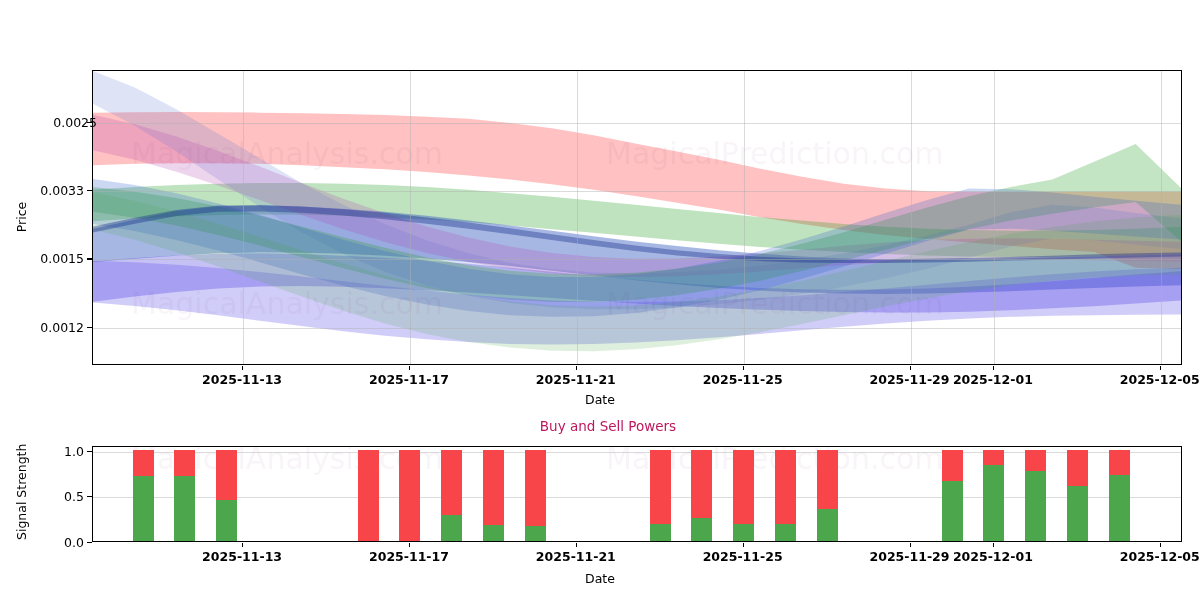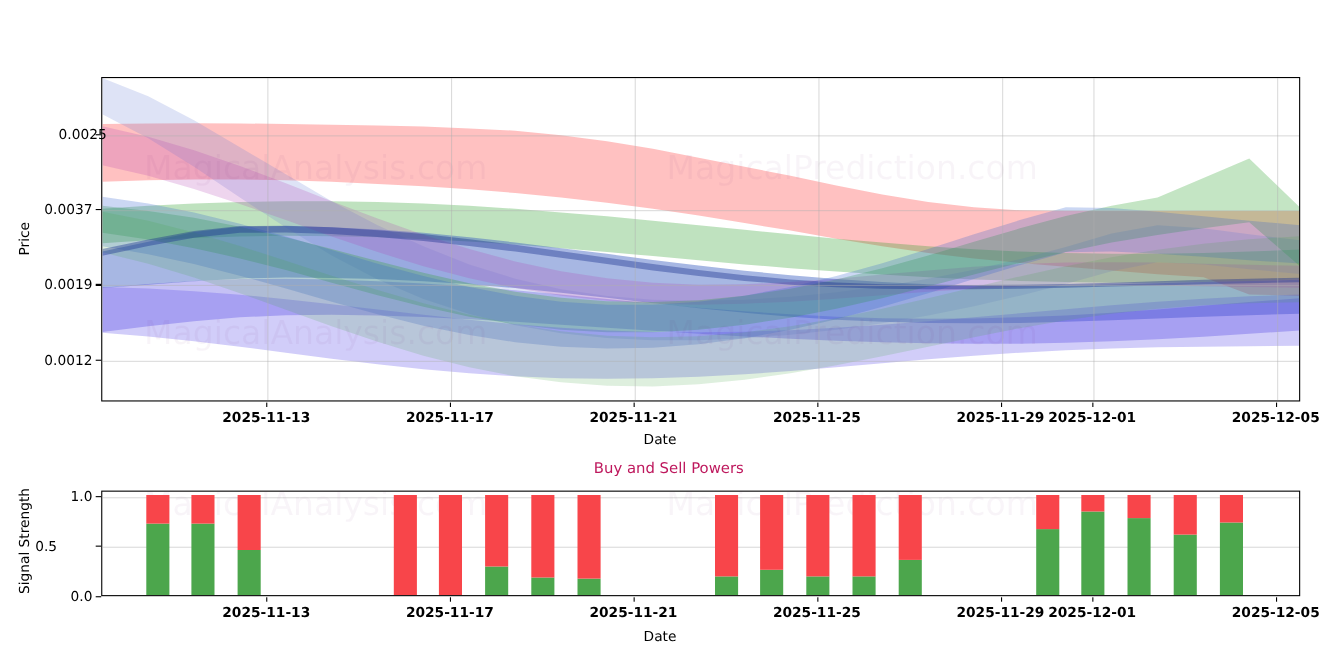--- a/index.html
+++ b/index.html
@@ -76,23 +76,23 @@
         <polygon points="0.00,116.09 41.75,120.87 83.39,127.01 125.13,135.21 166.88,144.77 208.52,155.42 250.26,166.35 291.90,176.86 333.65,186.42 375.40,194.21 417.03,199.67 458.78,202.81 500.53,203.50 542.17,201.86 583.91,197.76 625.66,191.48 667.30,183.01 709.04,172.77 750.79,161.16 792.43,148.87 834.18,136.57 875.92,125.37 917.56,116.09 959.31,108.58 1001.06,90.82 1042.69,73.07 1090.00,118.82 1090.00,172.08 1042.69,131.11 1001.06,136.57 959.31,142.72 917.56,149.55 875.92,158.15 834.18,167.99 792.43,178.64 750.79,189.56 709.04,200.08 667.30,209.64 625.66,217.84 583.91,224.25 542.17,228.76 500.53,231.08 458.78,231.08 417.03,228.76 375.40,223.98 333.65,216.88 291.90,207.87 250.26,197.35 208.52,186.01 166.88,174.54 125.13,163.89 83.39,154.60 41.75,146.82 0.00,140.67" fill="#2ca02c" fill-opacity="0.28" stroke="none"></polygon>
         <polygon points="0.00,107.89 41.75,114.04 83.39,122.23 125.13,132.48 166.88,144.09 208.52,156.38 250.26,168.67 291.90,180.00 333.65,189.84 375.40,197.76 417.03,203.22 458.78,205.95 500.53,205.95 542.17,203.22 583.91,197.76 625.66,189.84 667.30,180.00 709.04,168.26 750.79,155.42 792.43,142.04 834.18,129.06 875.92,117.45 917.56,118.14 959.31,121.55 1001.06,125.65 1042.69,129.75 1090.00,133.84 1090.00,168.67 1042.69,165.53 1001.06,162.52 959.31,159.79 917.56,157.74 875.92,158.43 834.18,170.03 792.43,182.74 750.79,195.57 709.04,207.87 667.30,219.20 625.66,228.76 583.91,236.55 542.17,242.01 500.53,245.15 458.78,245.83 417.03,244.19 375.40,240.10 333.65,233.54 291.90,225.07 250.26,214.69 208.52,203.22 166.88,191.20 125.13,179.59 83.39,169.08 41.75,160.06 0.00,152.96" fill="#2f5fd0" fill-opacity="0.25" stroke="none"></polygon>
         <polygon points="0.00,189.84 41.75,191.20 83.39,193.66 125.13,196.94 166.88,201.04 208.52,205.54 250.26,210.32 291.90,215.10 333.65,219.61 375.40,223.71 417.03,226.99 458.78,229.44 500.53,230.81 542.17,231.08 583.91,230.54 625.66,229.17 667.30,226.99 709.04,224.25 750.79,220.98 792.43,217.43 834.18,213.74 875.92,210.05 917.56,206.50 959.31,203.22 1001.06,200.49 1042.69,198.31 1090.00,196.67 1090.00,243.38 1042.69,243.78 1001.06,244.19 959.31,244.74 917.56,245.83 875.92,247.47 834.18,249.66 792.43,252.39 750.79,255.67 709.04,259.22 667.30,262.91 625.66,266.32 583.91,269.32 542.17,271.51 500.53,272.88 458.78,273.42 417.03,272.88 375.40,271.10 333.65,268.37 291.90,264.68 250.26,260.17 208.52,255.12 166.88,249.66 125.13,244.19 83.39,239.28 41.75,234.91 0.00,231.49" fill="#5a4ae8" fill-opacity="0.28" stroke="none"></polygon>
         <polygon points="0.00,121.55 41.75,129.75 83.39,140.40 125.13,152.69 166.88,165.94 208.52,179.59 250.26,192.57 291.90,204.59 333.65,215.10 375.40,223.71 417.03,230.13 458.78,234.22 500.53,235.59 542.17,234.63 583.91,231.08 625.66,225.62 667.30,218.25 709.04,209.64 750.79,200.08 792.43,190.11 834.18,180.28 875.92,170.99 917.56,162.80 959.31,155.97 1001.06,150.50 1042.69,146.41 1090.00,143.68 1090.00,203.77 1042.69,204.59 1001.06,206.50 959.31,209.64 917.56,214.15 875.92,220.16 834.18,227.40 792.43,235.59 750.79,244.19 709.04,252.94 667.30,261.13 625.66,268.37 583.91,274.24 542.17,278.34 500.53,280.25 458.78,279.70 417.03,276.56 375.40,271.10 333.65,262.91 291.90,252.39 250.26,239.69 208.52,225.62 166.88,210.60 125.13,195.57 83.39,181.37 41.75,168.67 0.00,158.43" fill="#4aa84a" fill-opacity="0.18" stroke="none"></polygon>
         <polygon points="0.00,155.42 41.75,146.82 83.39,139.03 125.13,134.53 166.88,134.12 208.52,135.48 250.26,138.21 291.90,141.76 333.65,146.41 375.40,151.60 417.03,157.33 458.78,163.21 500.53,169.08 542.17,174.54 583.91,179.19 625.66,183.01 667.30,185.74 709.04,187.38 750.79,188.20 792.43,188.20 834.18,187.79 875.92,187.11 917.56,186.01 959.31,184.65 1001.06,183.28 1042.69,182.33 1090.00,181.37 1090.00,185.47 1042.69,186.42 1001.06,187.38 959.31,188.47 917.56,189.56 875.92,190.66 834.18,191.48 792.43,192.02 750.79,192.02 709.04,191.48 667.30,190.11 625.66,187.79 583.91,184.38 542.17,180.00 500.53,174.81 458.78,169.08 417.03,163.21 375.40,157.74 333.65,152.69 291.90,148.18 250.26,144.50 208.52,141.76 166.88,140.40 125.13,140.67 83.39,145.04 41.75,152.69 0.00,161.43" fill="#1a2f8f" fill-opacity="0.4" stroke="none"></polygon>
       </svg>
   </div>
   <div id="price-yticks">
       <div class="ylab" style="left: 0px; width: 84px; top: 326.759px; position: absolute;">0.0012</div>
       <div class="tick" style="position: absolute; left: 87px; top: 326.759px; width: 5px; height: 1.2px; background: rgb(0, 0, 0);"></div>
-      <div class="ylab" style="left: 0px; width: 84px; top: 258.472px; position: absolute;">0.0019</div>
+      <div class="ylab" style="left: 0px; width: 84px; top: 258.472px; position: absolute;">0.0015</div>
       <div class="tick" style="position: absolute; left: 87px; top: 258.472px; width: 5px; height: 1.2px; background: rgb(0, 0, 0);"></div>
-      <div class="ylab" style="left: 0px; width: 84px; top: 190.185px; position: absolute;">0.0037</div>
+      <div class="ylab" style="left: 0px; width: 84px; top: 190.185px; position: absolute;">0.0033</div>
       <div class="tick" style="position: absolute; left: 87px; top: 190.185px; width: 5px; height: 1.2px; background: rgb(0, 0, 0);"></div>
       <div class="ylab" style="left: 0px; width: 84px; top: 121.898px; position: absolute; margin-left: 13px;">0.0025</div>
       <div class="tick" style="position: absolute; left: 87px; top: 121.898px; width: 5px; height: 1.2px; background: rgb(0, 0, 0);"></div>
     </div>
   <div class="xticklayer" id="price-xticks" style="top:366px;">
       <div class="tick tick-x" style="left: 150.093px; top: 0px;"></div>
       <div class="xlab" style="left: 150.093px;">2025-11-13</div>
       <div class="tick tick-x" style="left: 316.972px; top: 0px;"></div>
       <div class="xlab" style="left: 316.972px;">2025-11-17</div>
       <div class="tick tick-x" style="left: 483.851px; top: 0px;"></div>
@@ -191,21 +191,21 @@
         </div>
         <div class="bar" style="left: 1015.52px; width: 21px; height: 96px; bottom: 0px; position: absolute;">
           <div class="seg seg-green" style="height: 65.8286px; background: rgb(76, 166, 76);"></div>
           <div class="seg seg-red" style="bottom: 65.8286px; height: 25.6px; background: rgb(248, 69, 74);"></div>
         </div>
       </div>
   </div>
   <div id="signal-yticks">
       <div class="ylab" style="position: absolute; left: 0px; width: 84px; top: 542px;">0.0</div>
       <div class="tick" style="position: absolute; left: 87px; top: 542px; width: 5px; height: 1.2px; background: rgb(0, 0, 0);"></div>
-      <div class="ylab" style="position: absolute; left: 0px; width: 84px; top: 496.286px; text-align: center;">0.5</div>
+      <div class="ylab" style="position: absolute; left: 0px; width: 84px; top: 496.286px;">0.5</div>
       <div class="tick" style="position: absolute; left: 87px; top: 496.286px; width: 5px; height: 1.2px; background: rgb(0, 0, 0);"></div>
       <div class="ylab" style="position: absolute; left: 0px; width: 84px; top: 450.571px;">1.0</div>
       <div class="tick" style="position: absolute; left: 87px; top: 450.571px; width: 5px; height: 1.2px; background: rgb(0, 0, 0);"></div>
     </div>
   <div class="xticklayer" id="signal-xticks" style="top:543px;">
       <div class="tick tick-x" style="left: 150.093px; top: 0px;"></div>
       <div class="xlab" style="left: 150.093px;">2025-11-13</div>
       <div class="tick tick-x" style="left: 316.972px; top: 0px;"></div>
       <div class="xlab" style="left: 316.972px;">2025-11-17</div>
       <div class="tick tick-x" style="left: 483.851px; top: 0px;"></div>

